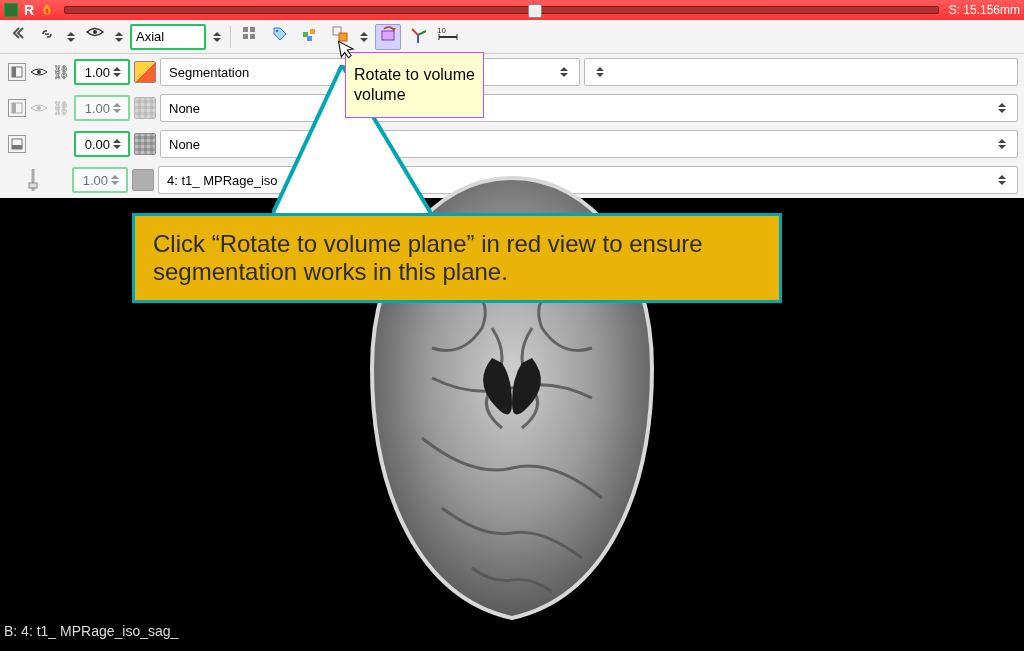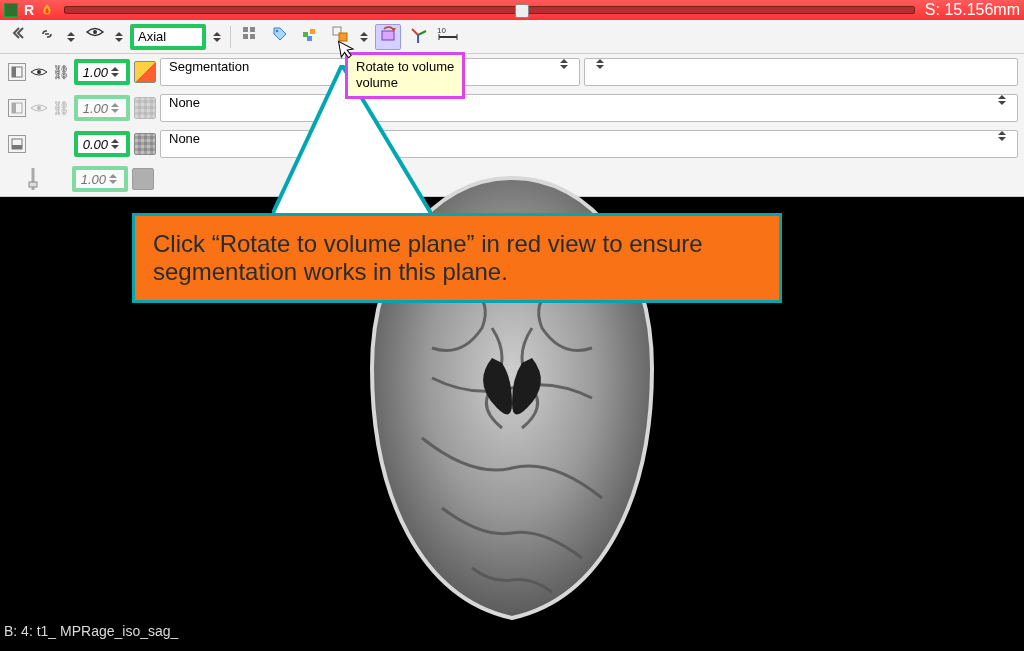--- a/index.html
+++ b/index.html
@@ -27,21 +27,21 @@
   .titlebar .flame { width: 14px; height: 14px; }
   .titlebar .track {
     flex: 1; height: 8px; background: #b43030;
     border: 1px solid #7a1e1e; border-radius: 2px; position: relative; margin: 0 6px;
   }
   .titlebar .handle {
     position: absolute; top: -3px; left: 53%;
     width: 14px; height: 14px; background: #eee;
     border: 1px solid #888; border-radius: 2px;
   }
-  .titlebar .svalue { color: #fff; font-size: 16px; white-space: nowrap; }
+  .titlebar .svalue { color: #fff; font-size: 12px; white-space: nowrap; }
 
   
   .toolbar {
     background: #f4f4f4;
     height: 34px;
     border-bottom: 1px solid #ccc;
     display: flex; align-items: center;
     padding: 2px 4px; gap: 4px;
   }
   .btn-icon {
@@ -49,27 +49,27 @@
     border: 1px solid transparent;
     display: flex; align-items: flex-start; justify-content: center;
     border-radius: 2px;
   }
   .btn-icon.toggled { background: #d4d0ff; border-color: #9a9ae0; }
   .chev { width: 14px; display:flex; flex-direction:column; gap:2px; align-items:center; }
   .chev span { width:0;height:0;border-left:4px solid transparent;border-right:4px solid transparent; }
   .chev .up { border-bottom:4px solid #444; }
   .chev .dn { border-top:4px solid #444; }
   .combo {
-    height: 26px; background:#fff; border:4px solid #22c55e; border-radius:2px;
+    height: 26px; background:#fff; border:2px solid #22c55e; border-radius:2px;
     display:flex; align-items:center; padding: 0 4px; min-width: 74px;
   }
   .combo-orient { min-width: 76px; }
   .combo .txt { flex:1; }
   .numbox { min-width: 56px; justify-content:flex-end; }
-  .numbox .txt { text-align: right; flex:1;font-style:italic; }
+  .numbox .txt { text-align: right; flex:1; }
 
   .vsep { width:1px; height:22px; background:#ccc; margin:0 2px;}
 
   
   .layers { background:#f4f4f4; border-bottom:1px solid #ccc; }
   .layer-row {
     display:flex; align-items:center; gap:4px;
     padding: 4px 6px; min-height:34px;
   }
   .layer-row .eye { width:18px; height:18px; display:flex; align-items:center; justify-content:center; }
@@ -77,21 +77,21 @@
   .layer-row.disabled .numbox, .layer-row.disabled .swatch { opacity: .55; }
   .swatch { width:22px; height:22px; border:1px solid #888; border-radius:2px; display:flex; align-items:center; justify-content:center;}
   .swatch.yr { background: linear-gradient(135deg,#ffd040 50%,#ff6030 50%); }
   .swatch.grid { background:
       repeating-linear-gradient(0deg,#ddd 0 3px,#bbb 3px 6px),
       repeating-linear-gradient(90deg,#ddd 0 3px,#bbb 3px 6px);
       background-blend-mode: multiply; }
   .swatch.grey { background:#777; border-color:#555; }
   .bigcombo {
     flex:1; height:28px; background:#fff; border:1px solid #bbb; border-radius:2px;
-    display:flex; align-items:flex-start; padding:0 8px;
+    display:flex; align-items:center; padding:0 8px;
   }
   .bigcombo .txt { flex:1; }
   .left-col { display:flex; flex-direction:column; gap:10px; margin-left:2px;}
   .left-pin { width:18px;height:18px; border:1px solid #999; display:flex;align-items:center;justify-content:center;}
 
   
   .viewer {
     position:absolute; left:0; right:0; top:198px; bottom:0;
     background:#000;
   }
@@ -102,30 +102,30 @@
   
   .brain {
     position:absolute; left:50%; top:168px;
     width:340px; height:460px; transform:translate(-50%,0);
     pointer-events:none;
   }
 
   
   .tooltip {
     position:absolute; left:345px; top:52px;
-    background:#ffffcf; border:3px solid #d946ef;
-    padding:4px 8px; font-size:13px; line-height:1.25;
+    background:#ffffcf; border:1px solid #d946ef;
+    padding:12px 8px; font-size:16px; line-height:1.25;
     z-index: 30;
   }
 
   
   .callout {
     position:absolute; left:132px; top:213px;
     width: 650px;
-    background:#f97316; border:3px solid #00a7b2;
+    background:#eab308; border:3px solid #00a7b2;
     padding: 14px 18px; font-size:24px; color:#2b2b2b;
     z-index: 20;
   }
   .callout-pointer {
     position:absolute; left:272px; top:65px;
     width:160px; height:160px; z-index:19;
   }
 
   .cursor {
     position:absolute; left:338px; top:38px; z-index:40;
@@ -359,20 +359,27 @@
     </div>
     <div style="width:18px"></div>
     <div class="combo numbox">
       <span class="txt">1.00</span>
       <div class="chev">
           <span class="up"></span>
           <span class="dn"></span>
         </div>
     </div>
     <div class="swatch grey"></div>
+    <div class="bigcombo">
+      <span class="txt">4: t1_ MPRage_iso</span>
+      <div class="chev">
+          <span class="up"></span>
+          <span class="dn"></span>
+        </div>
+    </div>
   </div>
 </div>
 
 <div class="viewer">
   <div class="status-b">B: 4: t1_ MPRage_iso_sag_</div>
 </div>
 
 <svg class="brain" viewBox="0 0 340 460" style="z-index:5; position:absolute;">
   <defs>
     <radialGradient id="bg" cx="50%" cy="45%" r="55%">

